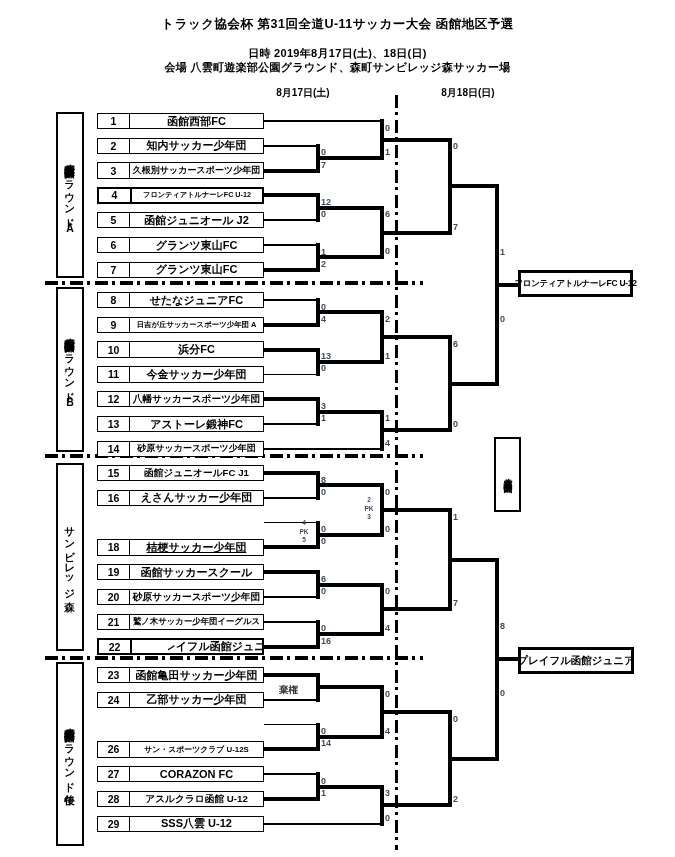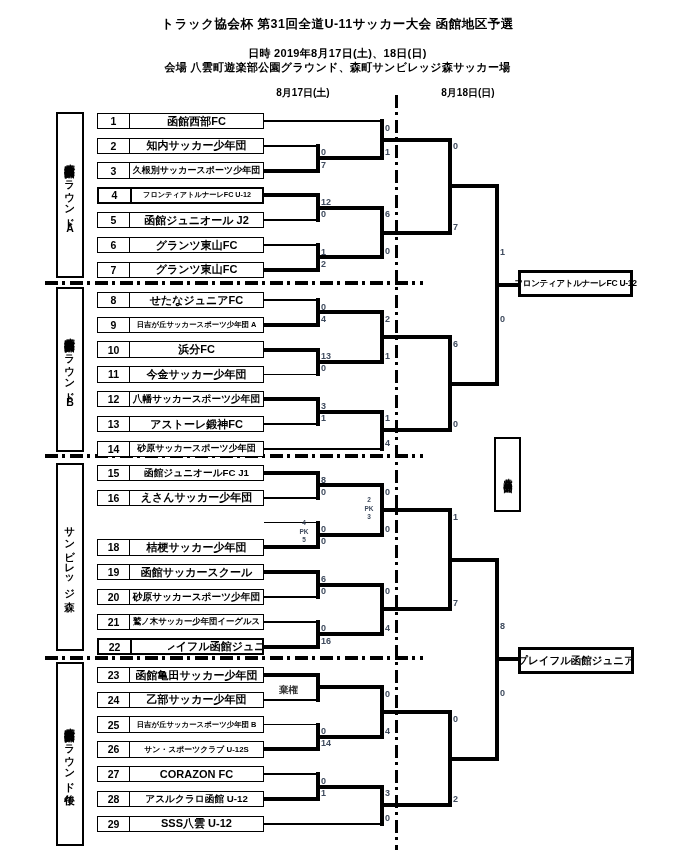--- a/index.html
+++ b/index.html
@@ -135,21 +135,21 @@
       <div class="teambox" style="top: 464.75px;">
         <div class="num">15</div>
         <div class="nm" style="font-size: 9.69231px;">函館ジュニオールFC J1</div>
       </div>
       <div class="teambox" style="top: 489.55px;">
         <div class="num">16</div>
         <div class="nm" style="font-size: 11px;">えさんサッカー少年団</div>
       </div>
       <div class="teambox" style="top: 539.15px;">
         <div class="num">18</div>
-        <div class="nm" style="font-size: 11px;">桔梗サッカー少年団</div>
+        <div class="nm" style="font-size: 11px; text-decoration: underline;">桔梗サッカー少年団</div>
       </div>
       <div class="teambox" style="top: 563.95px;">
         <div class="num">19</div>
         <div class="nm" style="font-size: 11px;">函館サッカースクール</div>
       </div>
       <div class="teambox" style="top: 588.75px;">
         <div class="num">20</div>
         <div class="nm" style="font-size: 9.69231px;">砂原サッカースポーツ少年団</div>
       </div>
       <div class="teambox" style="top: 613.55px;">
@@ -160,24 +160,20 @@
         <div class="num">22</div>
         <div class="nm" style="font-size: 11px;">プレイフル函館ジュニア</div>
       </div>
       <div class="teambox" style="top: 666.75px;">
         <div class="num">23</div>
         <div class="nm" style="font-size: 11px;">函館亀田サッカー少年団</div>
       </div>
       <div class="teambox" style="top: 691.55px;">
         <div class="num">24</div>
         <div class="nm" style="font-size: 11px;">乙部サッカー少年団</div>
-      </div>
-      <div class="teambox" style="top: 716.35px;">
-        <div class="num">25</div>
-        <div class="nm" style="font-size: 7.41176px;">日吉が丘サッカースポーツ少年団 B</div>
       </div>
       <div class="teambox" style="top: 741.15px;">
         <div class="num">26</div>
         <div class="nm" style="font-size: 7.875px;">サン・スポーツクラブ U-12S</div>
       </div>
       <div class="teambox" style="top: 765.95px;">
         <div class="num">27</div>
         <div class="nm" style="font-size: 11px;">CORAZON FC</div>
       </div>
       <div class="teambox" style="top: 790.75px;">

